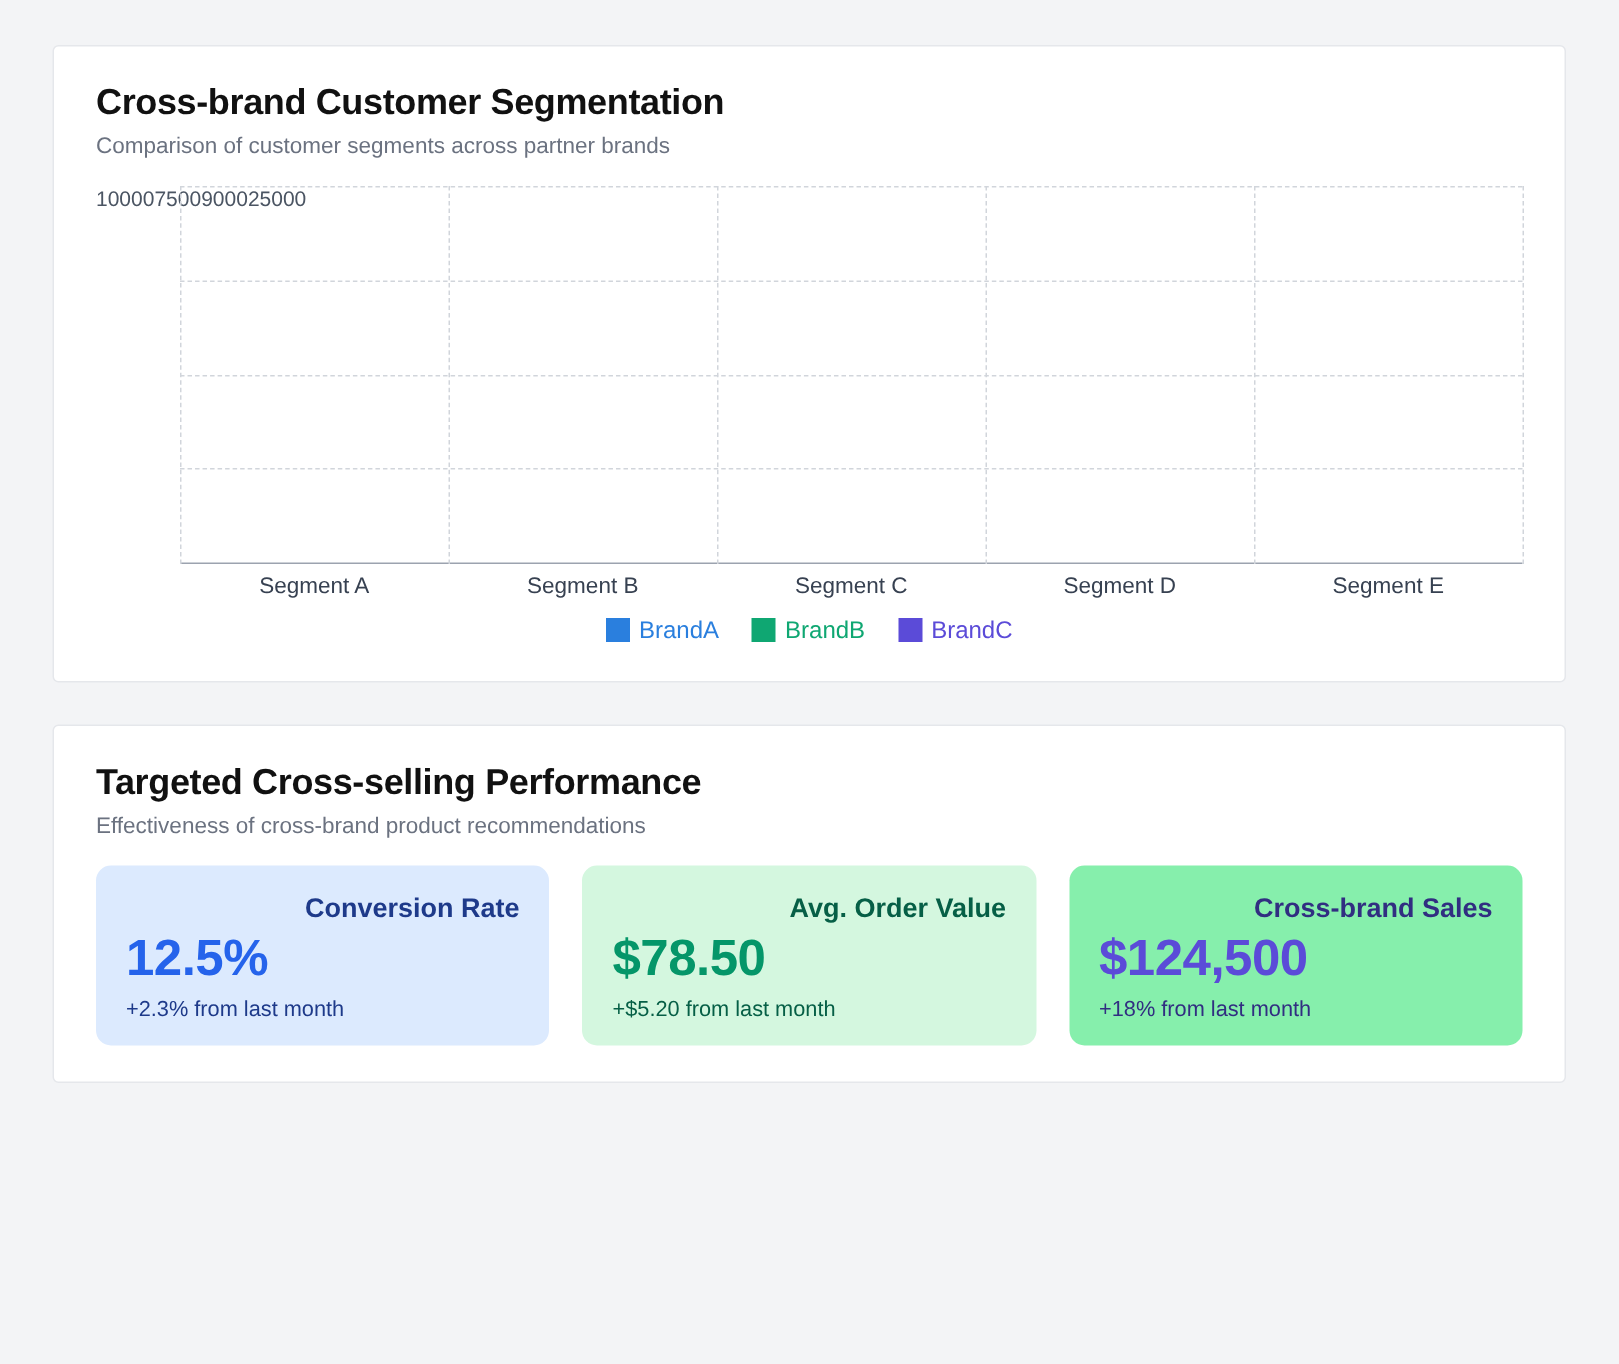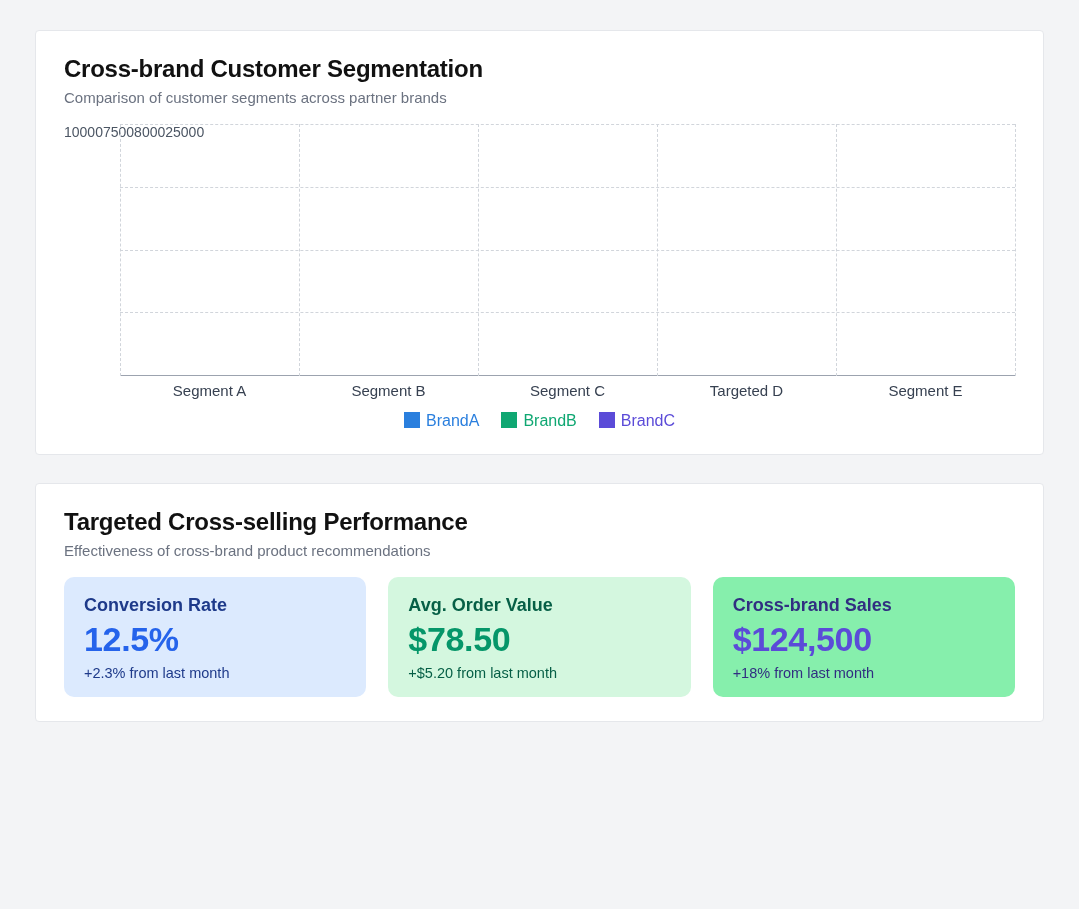--- a/index.html
+++ b/index.html
@@ -111,21 +111,21 @@
   
   .kpis {
     display: flex;
     gap: 22px;
   }
   .kpi {
     flex: 1;
     border-radius: 10px;
     padding: 18px 20px 16px;
   }
-  .kpi-title { font-size: 18px; font-weight: 700; margin-bottom: 4px; }
+  .kpi-title { font-size: 18px; font-weight: 700; margin-bottom: 4px; text-align: right; }
   .kpi-value { font-size: 34px; font-weight: 800; letter-spacing: -0.01em; margin-bottom: 6px; }
   .kpi-delta { font-size: 14.5px; }
   .kpi.blue  { background:#dceafe; }
   .kpi.blue .kpi-title, .kpi.blue .kpi-delta { color:#1e3a8a; }
   .kpi.blue .kpi-value { color:#2563eb; }
   .kpi.green { background:#d4f7df; }
   .kpi.green .kpi-title, .kpi.green .kpi-delta { color:#065f46; }
   .kpi.green .kpi-value { color:#059669; }
   .kpi.purple{ background:#86efac; }
   .kpi.purple .kpi-title, .kpi.purple .kpi-delta { color:#312e81; }
@@ -135,21 +135,21 @@
 <body>
 
 <section class="panel">
   <h2 class="panel-title">Cross-brand Customer Segmentation</h2>
   <p class="panel-subtitle">Comparison of customer segments across partner brands</p>
 
   <div class="chart-area">
     <div class="y-axis" id="y-axis">
         <div>10000</div>
         <div>7500</div>
-        <div>8000</div>
+        <div>9000</div>
         <div>2500</div>
         <div>0</div>
       </div>
     <div class="plot-wrap">
       <div class="grid" id="grid">
           <div class="grid-line"></div>
           <div class="grid-line"></div>
           <div class="grid-line"></div>
           <div class="grid-line"></div>
           <div class="grid-line solid"></div>
@@ -184,21 +184,21 @@
           <div class="group">
             <div class="bar" style="background: rgb(42, 127, 222); height: 19%;"></div>
             <div class="bar" style="background: rgb(15, 167, 114); height: 48%;"></div>
             <div class="bar" style="background: rgb(91, 75, 216); height: 22%;"></div>
           </div>
         </div>
       <div class="x-labels" id="x-labels">
           <div class="x-label">Segment A</div>
           <div class="x-label">Segment B</div>
           <div class="x-label">Segment C</div>
-          <div class="x-label">Targeted D</div>
+          <div class="x-label">Segment D</div>
           <div class="x-label">Segment E</div>
         </div>
     </div>
   </div>
 
   <div class="legend" id="legend">
       <div class="legend-item" style="color: rgb(42, 127, 222);">
         <span class="swatch" style="background: rgb(42, 127, 222);"></span>
         <span>BrandA</span>
       </div>

